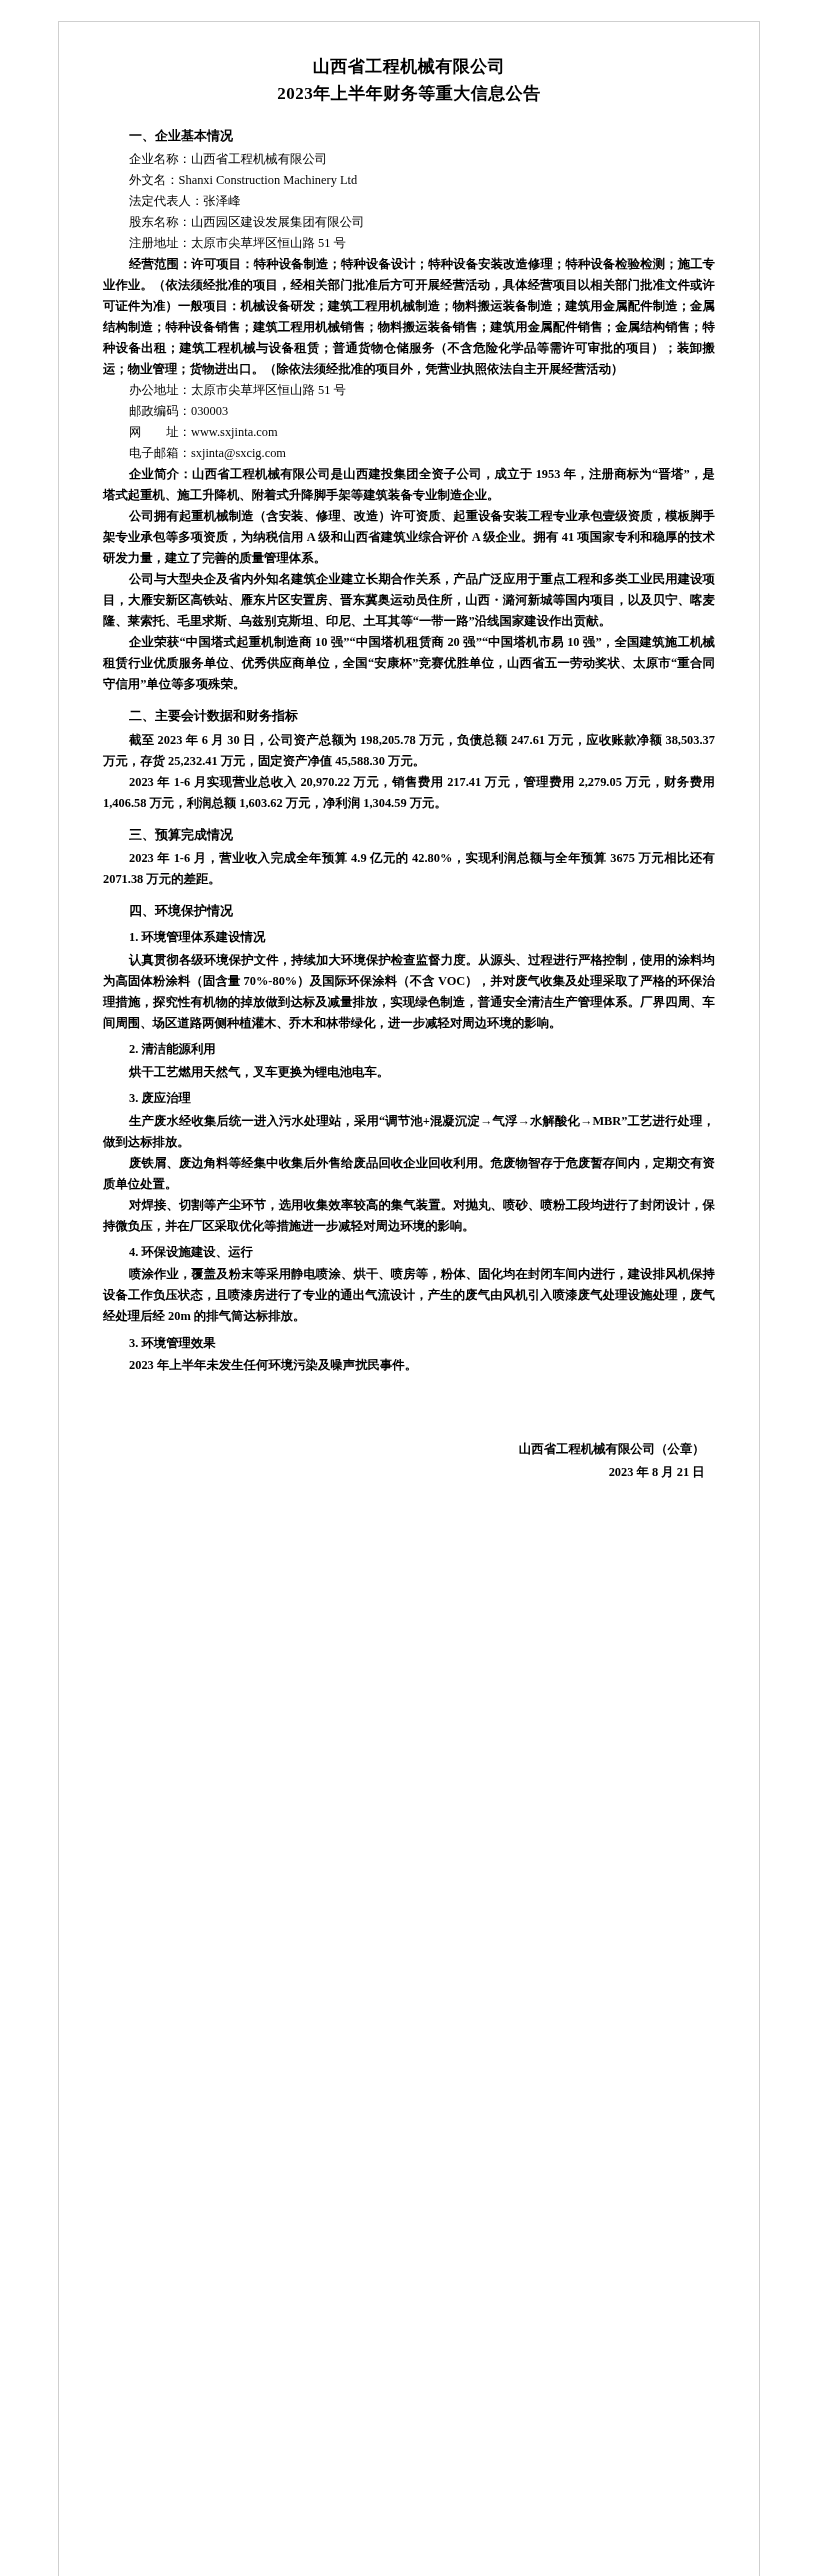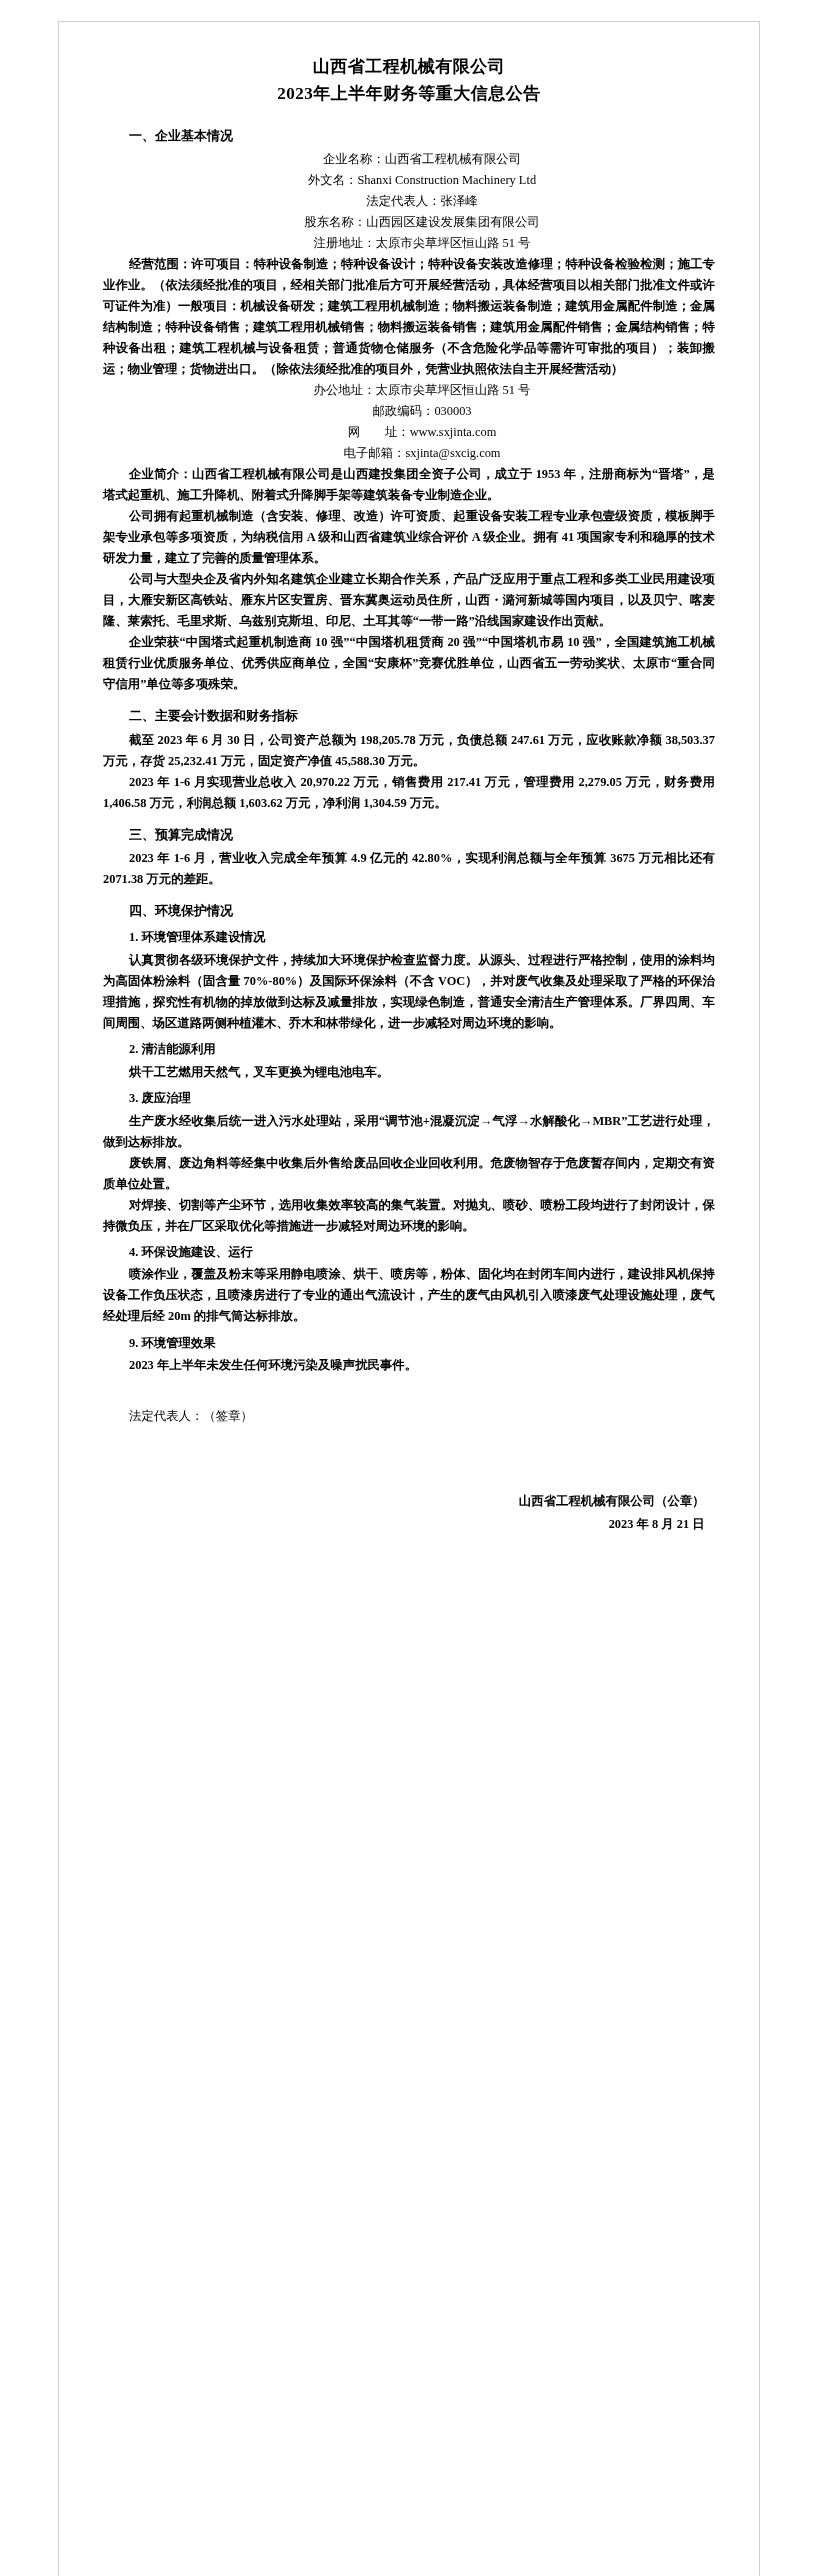--- a/index.html
+++ b/index.html
@@ -65,21 +65,20 @@
     text-align: justify;
     color: #000;
     font-weight: bold;
   }
   p.kv {
     font-size: 12.4px;
     line-height: 21px;
     margin: 0;
     text-indent: 26px;
     color: #000;
-    text-align: center;
   }
   .kv .label {
     font-weight: normal;
   }
   .kv .value {
     font-weight: normal;
   }
   .latin {
     font-family: Liberation Serif, serif;
   }
@@ -151,26 +150,23 @@
     <p class="para">烘干工艺燃用天然气，叉车更换为锂电池电车。</p>
 
     <h3 class="subsection">3. 废应治理</h3>
     <p class="para">生产废水经收集后统一进入污水处理站，采用“调节池+混凝沉淀→气浮→水解酸化→MBR”工艺进行处理，做到达标排放。</p>
     <p class="para">废铁屑、废边角料等经集中收集后外售给废品回收企业回收利用。危废物智存于危废暂存间内，定期交有资质单位处置。</p>
     <p class="para">对焊接、切割等产尘环节，选用收集效率较高的集气装置。对抛丸、喷砂、喷粉工段均进行了封闭设计，保持微负压，并在厂区采取优化等措施进一步减轻对周边环境的影响。</p>
 
     <h3 class="subsection">4. 环保设施建设、运行</h3>
     <p class="para">喷涂作业，覆盖及粉末等采用静电喷涂、烘干、喷房等，粉体、固化均在封闭车间内进行，建设排风机保持设备工作负压状态，且喷漆房进行了专业的通出气流设计，产生的废气由风机引入喷漆废气处理设施处理，废气经处理后经 20m 的排气筒达标排放。</p>
 
-    <h3 class="subsection">9. 环境管理效果</h3>
+    <h3 class="subsection">3. 环境管理效果</h3>
     <p class="para">2023 年上半年未发生任何环境污染及噪声扰民事件。</p>
 
-    <div class="signature-block">
-      <div class="sig-line">法定代表人：（签章）</div>
-    </div>
 
     <div class="footer-block">
       <div class="footer-line">山西省工程机械有限公司（公章）</div>
       <div class="footer-line">2023 年 8 月 21 日</div>
     </div>
 
   </div>
 </div>
 
 

